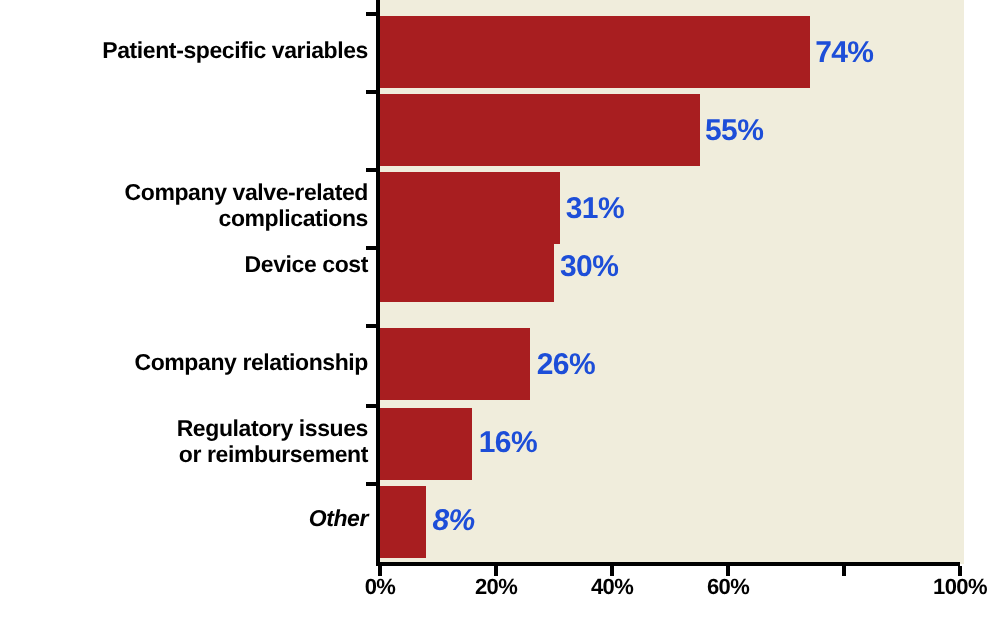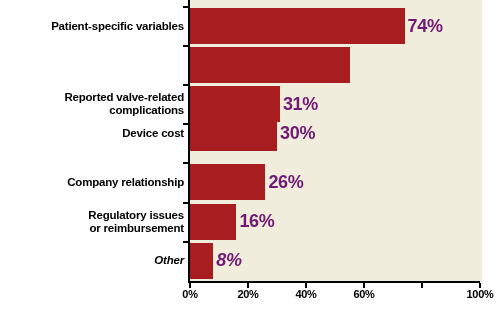--- a/index.html
+++ b/index.html
@@ -66,22 +66,22 @@
     top: 0;
     height: 36px;
     background: #a81e20;
   }
   .bar-value {
     position: absolute;
     top: 0;
     height: 36px;
     display: flex;
     align-items: center;
-    color: #701a75;
-    font-size: 18px;
+    color: #1d4ed8;
+    font-size: 15px;
     font-weight: bold;
     letter-spacing: -0.3px;
     padding-left: 3px;
     white-space: nowrap;
     text-align: right;
   }
   
   .axis-y {
     position: absolute;
     left: 188px;
@@ -133,24 +133,25 @@
   <div class="rows">
       <div class="row" style="top: 8px;">
         <div class="cat-label">
           <span>Patient-specific variables</span>
         </div>
         <div class="bar" style="width: 214.6px; background: rgb(168, 30, 32);"></div>
         <div class="bar-value" style="left: 404.6px;">74%</div>
       </div>
       <div class="row" style="top: 47.1px;">
         <div class="bar" style="width: 159.5px; background: rgb(168, 30, 32);"></div>
+        <div class="bar-value" style="left: 349.5px;">55%</div>
       </div>
       <div class="row" style="top: 86.2px;">
         <div class="cat-label">
-          <span>Reported valve-related</span>
+          <span>Company valve-related</span>
           <span>complications</span>
         </div>
         <div class="bar" style="width: 89.9px; background: rgb(168, 30, 32);"></div>
         <div class="bar-value" style="left: 279.9px;">31%</div>
       </div>
       <div class="row" style="top: 115px;">
         <div class="cat-label">
           <span>Device cost</span>
         </div>
         <div class="bar" style="width: 87px; background: rgb(168, 30, 32);"></div>

